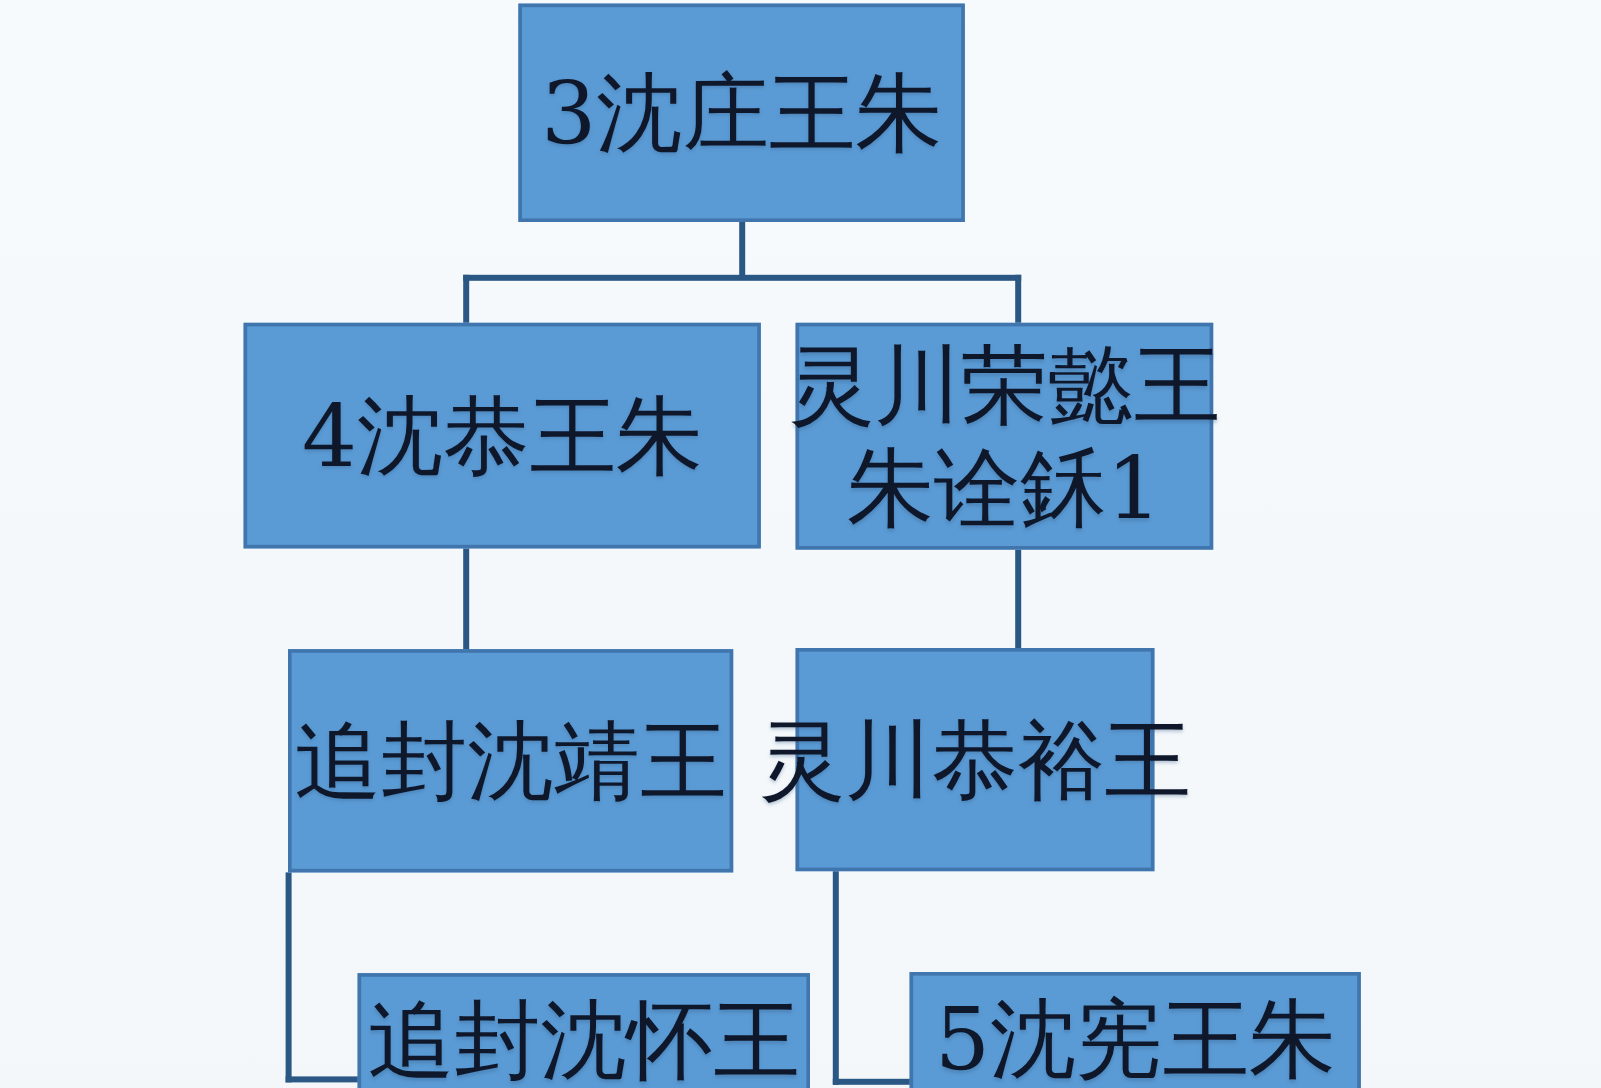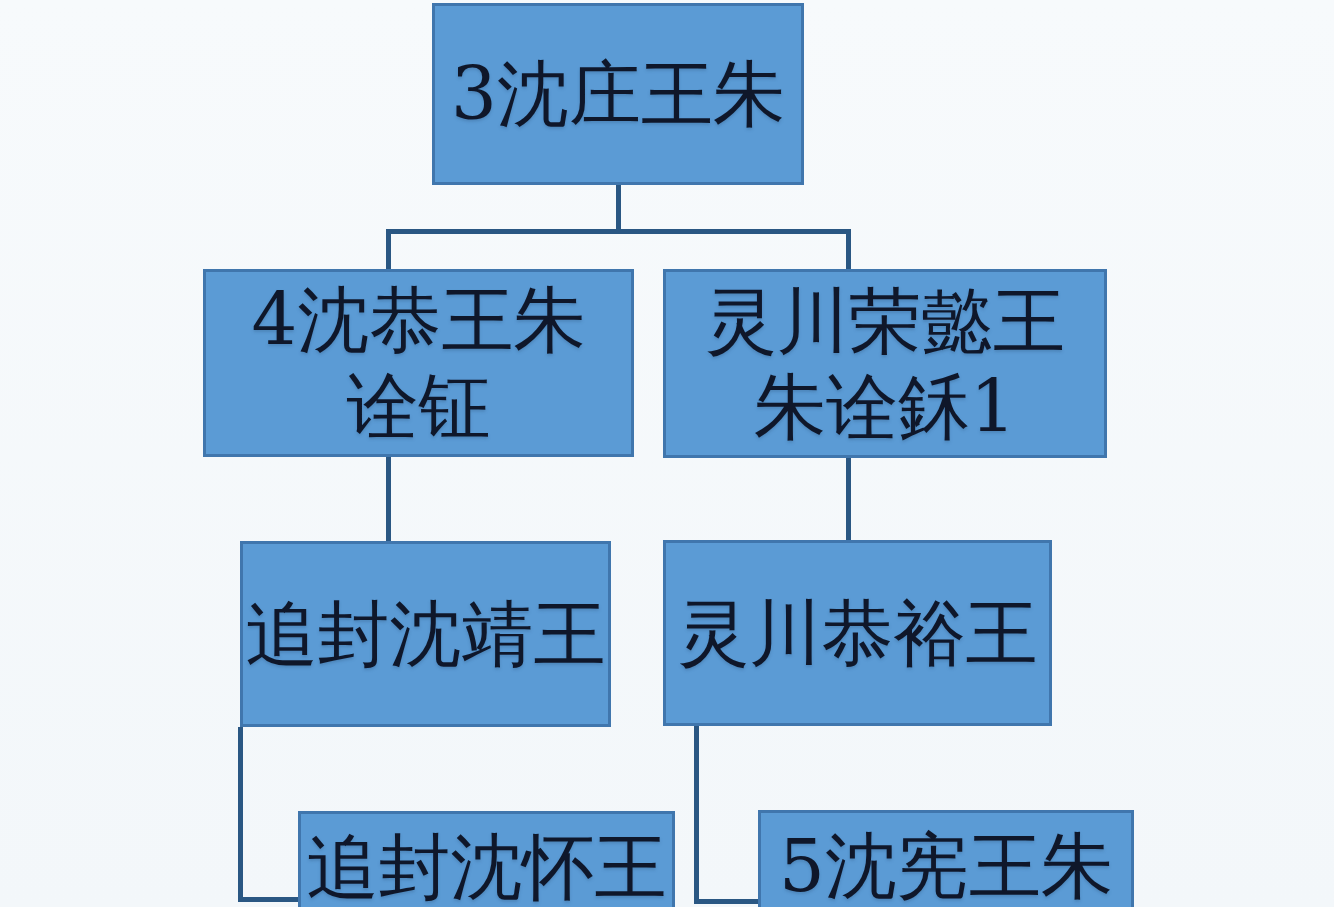--- a/index.html
+++ b/index.html
@@ -43,33 +43,32 @@
   <div class="conn" style="left:238px;top:897px;width:62px;height:5px;"></div>
   <div class="conn" style="left:694px;top:726px;width:5px;height:178px;"></div>
   <div class="conn" style="left:694px;top:899px;width:66px;height:5px;"></div>
 
   <div class="node" style="left:432px;top:3px;width:372px;height:182px;">
     <span>3沈庄王朱</span>
   </div>
 
   <div class="node" style="left:203px;top:269px;width:431px;height:188px;">
     <span>4沈恭王朱</span>
-    <span>诠钲</span>
   </div>
 
-  <div class="node" style="left:663px;top:269px;width:444px;height:189px;">
+  <div class="node" style="left:663px;top:269px;width:348px;height:189px;">
     <span>灵川荣懿王</span>
     <span>朱诠鉌1</span>
   </div>
 
   <div class="node" style="left:202px;top:541px;width:371px;height:186px;margin-left:38px;">
     <span>追封沈靖王</span>
   </div>
 
-  <div class="node" style="left:663px;top:540px;width:389px;height:186px;">
+  <div class="node" style="left:663px;top:540px;width:299px;height:186px;">
     <span>灵川恭裕王</span>
   </div>
 
   <div class="node top-align" style="left:298px;top:811px;width:377px;height:185px;">
     <span>追封沈怀王</span>
   </div>
 
   <div class="node top-align" style="left:758px;top:810px;width:376px;height:185px;">
     <span>5沈宪王朱</span>
   </div>

